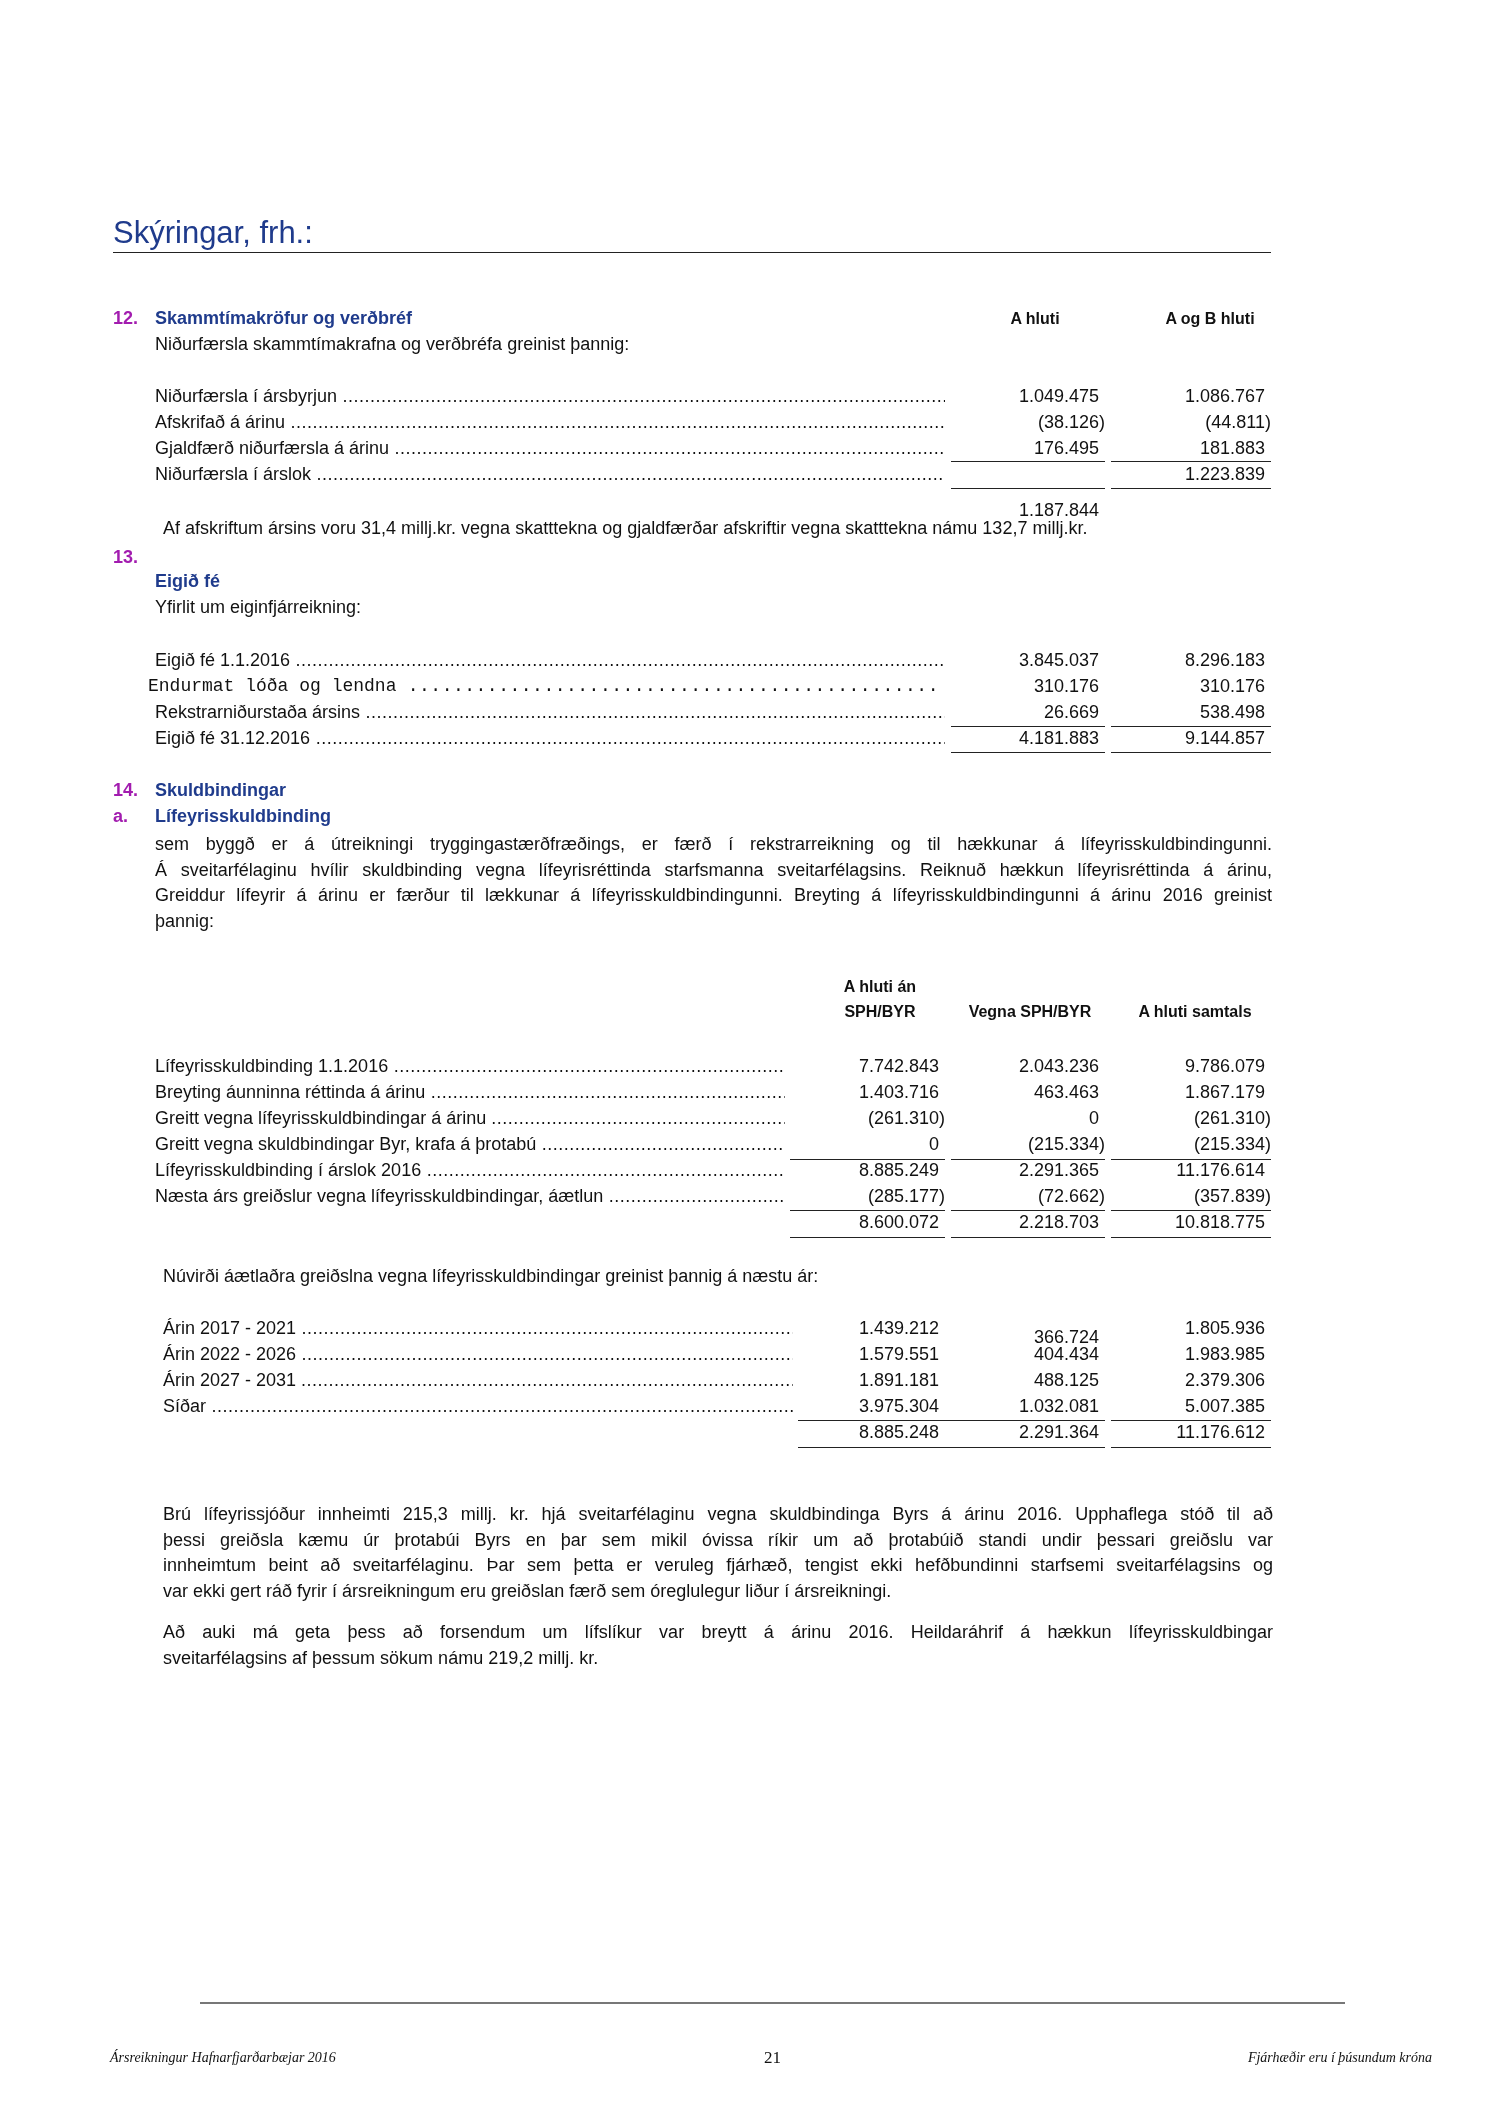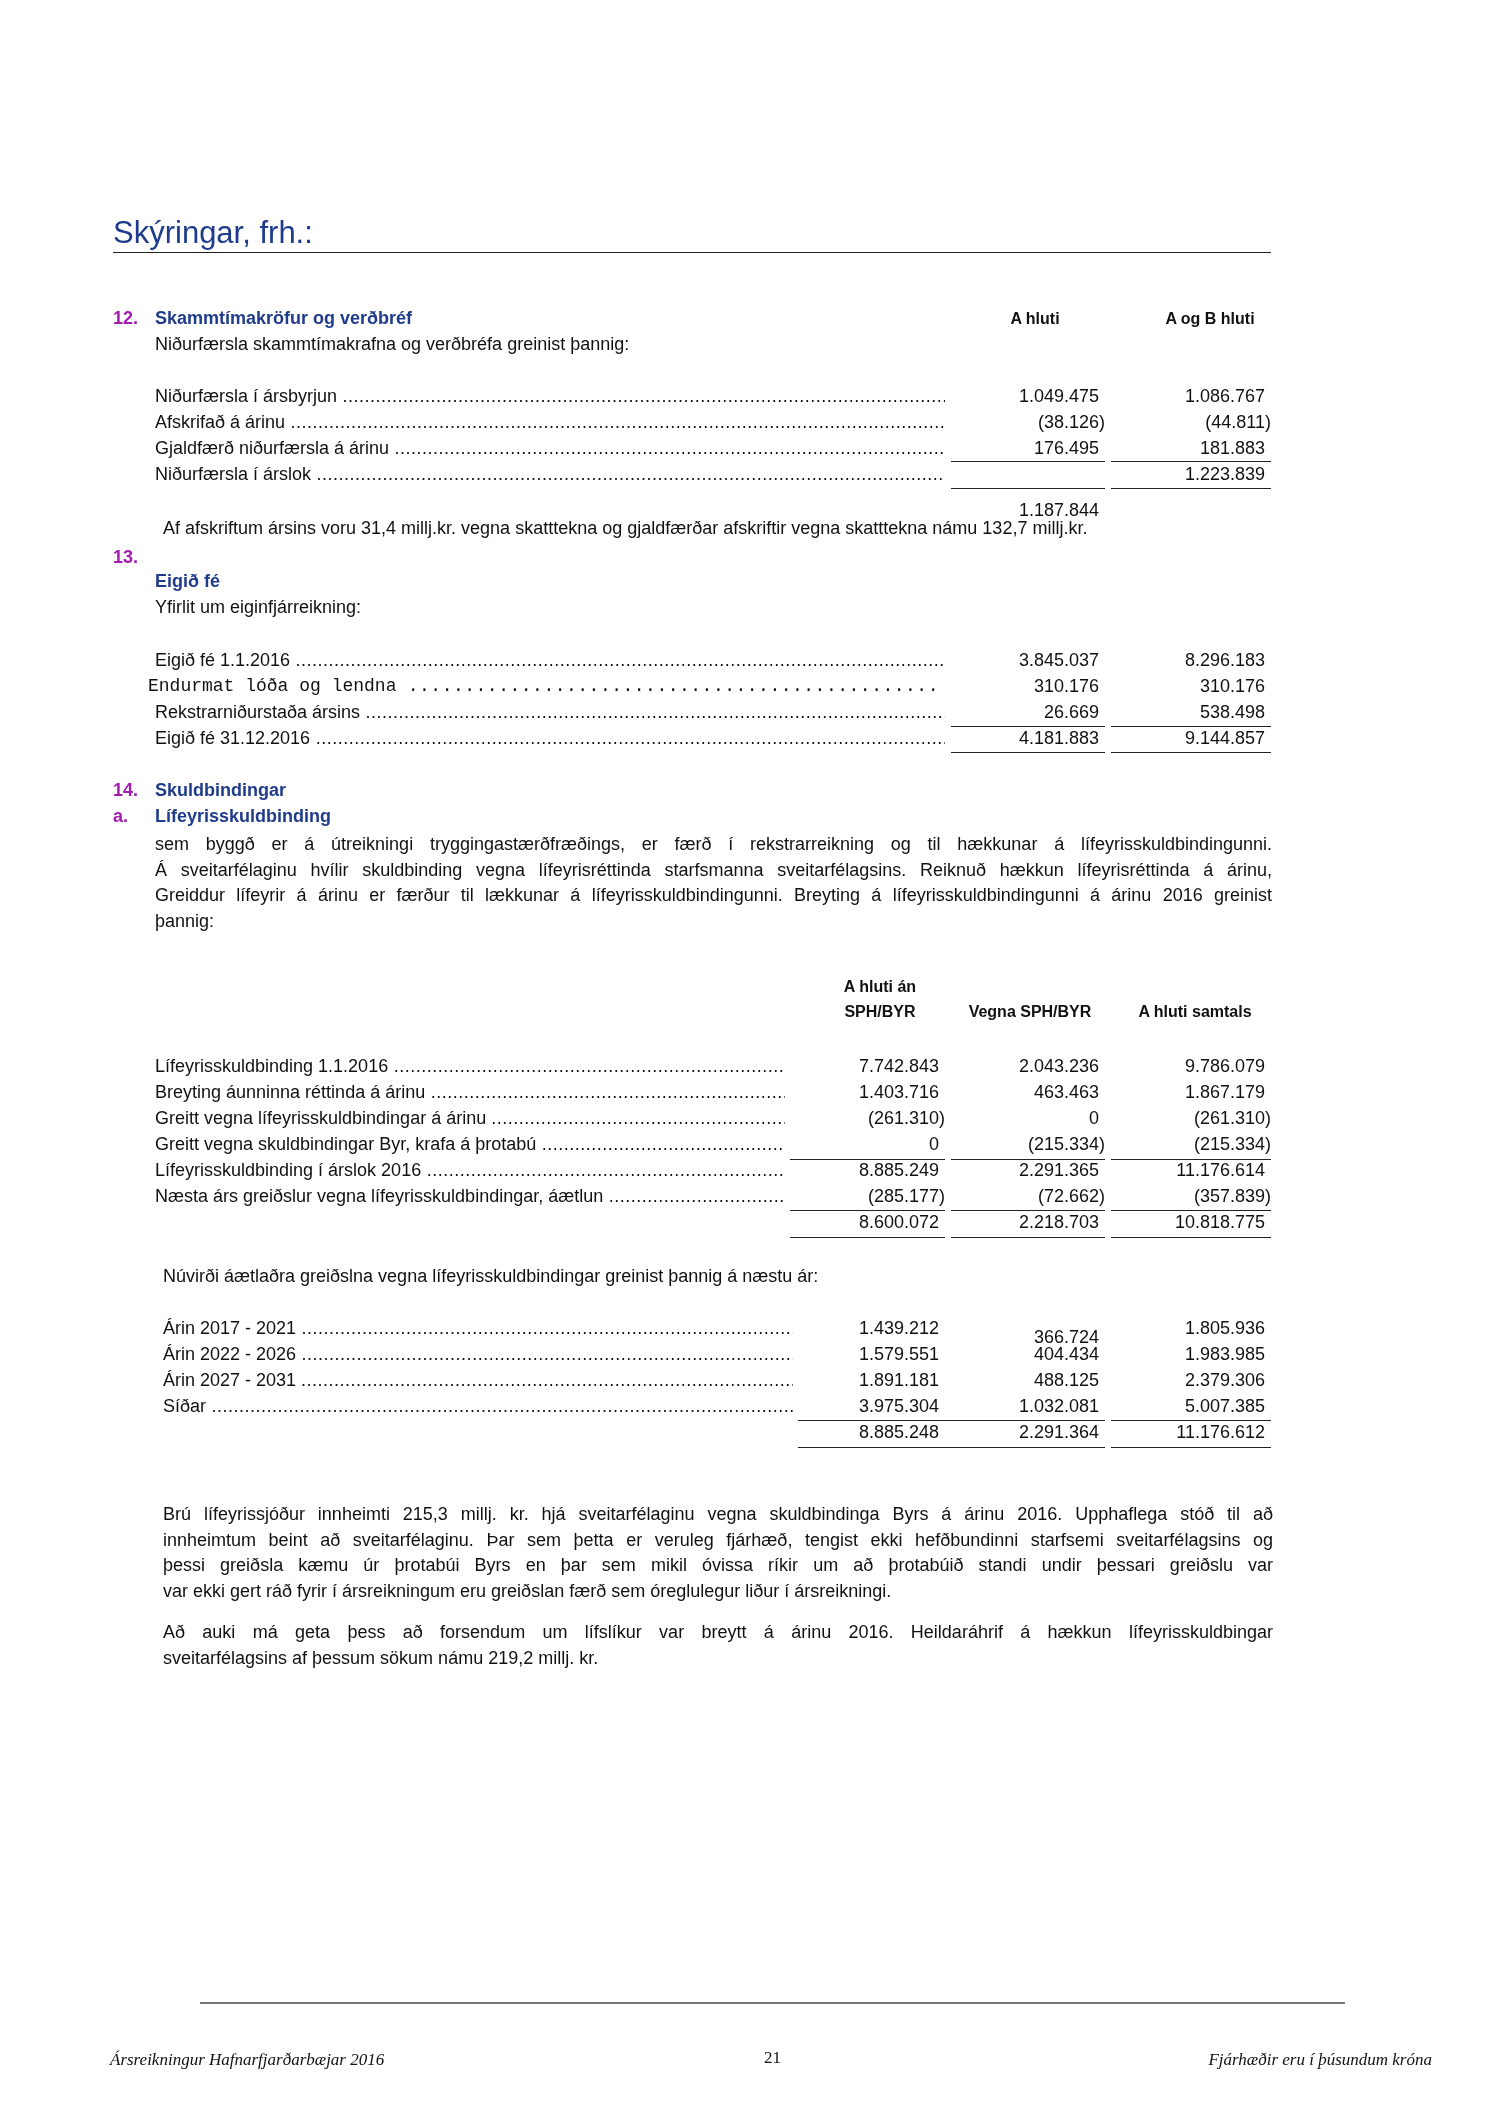--- a/index.html
+++ b/index.html
@@ -12,21 +12,21 @@
   .head { font-weight:bold; color:#1f3b8c; font-size:18px; }
   .colhead { font-weight:bold; font-size:16px; text-align:center; }
   .txt { font-size:18px; }
   .lbl { position:absolute; overflow:hidden; white-space:nowrap; font-size:18px; }
   .lbl .dots::after { content:" ..............................................................................................................................................................................................................................................................................................."; letter-spacing:0.5px; }
   .val { position:absolute; text-align:right; font-size:18px; white-space:nowrap; }
   .ul { position:absolute; height:0; border-top:1.5px solid #222; }
   .para { position:absolute; font-size:18px; line-height:25.5px; text-align:justify; }
   .para .line { display:block; text-align:justify; text-align-last:justify; height:25.5px; }
   .para .line.last { text-align-last:left; }
-  .footer { position:absolute; top:2050px; font-family:"Liberation Serif", serif; font-style:italic; font-size:17px; }
+  .footer { position:absolute; top:2050px; font-family:"Liberation Serif", serif; font-style:italic; font-size:14px; }
   .footnum { position:absolute; top:2048px; font-family:"Liberation Serif", serif; font-size:17px; }
 </style>
 </head>
 <body>
 
 <div class="abs title">Skýringar, frh.:</div>
 <div class="hrule" style="left:113px; top:252px; width:1158px;"></div>
 
 <div class="abs num" style="left:113px; top:308px;">12.</div>
 <div class="abs head" style="left:155px; top:308px;">Skammtímakröfur og verðbréf</div>
@@ -155,22 +155,22 @@
     <div class="ul" style="left:798px; top:1420px; width:147px;"></div>
     <div class="ul" style="left:945px; top:1420px; width:160px;"></div>
     <div class="ul" style="left:1111px; top:1420px; width:160px;"></div>
     <div class="ul" style="left:798px; top:1447px; width:147px;"></div>
     <div class="ul" style="left:945px; top:1447px; width:160px;"></div>
     <div class="ul" style="left:1111px; top:1447px; width:160px;"></div>
   </div>
 
 <div class="para" id="para2" style="left:163px; top:1502px; width:1110px;">
     <span class="line">Brú lífeyrissjóður innheimti 215,3 millj. kr. hjá sveitarfélaginu vegna skuldbindinga Byrs á árinu 2016. Upphaflega stóð til að</span>
+    <span class="line">þessi greiðsla kæmu úr þrotabúi Byrs en þar sem mikil óvissa ríkir um að þrotabúið standi undir þessari greiðslu var</span>
     <span class="line">innheimtum beint að sveitarfélaginu. Þar sem þetta er veruleg fjárhæð,  tengist ekki hefðbundinni starfsemi sveitarfélagsins og</span>
-    <span class="line">þessi greiðsla kæmu úr þrotabúi Byrs en þar sem mikil óvissa ríkir um að þrotabúið standi undir þessari greiðslu var</span>
     <span class="line last">var ekki gert ráð fyrir í ársreikningum eru greiðslan færð sem óreglulegur liður í ársreikningi.</span>
   </div>
 <div class="para" id="para3" style="left:163px; top:1620px; width:1110px;">
     <span class="line">Að auki má geta þess að forsendum um lífslíkur var breytt á árinu 2016. Heildaráhrif á hækkun lífeyrisskuldbingar</span>
     <span class="line last">sveitarfélagsins af þessum sökum námu 219,2 millj. kr.</span>
   </div>
 
 <div class="hrule" style="left:200px; top:2002px; width:1145px; border-top:2px solid #777;"></div>
 <div class="footer" style="left:110px;">Ársreikningur Hafnarfjarðarbæjar 2016</div>
 <div class="footnum" style="left:764px;">21</div>

